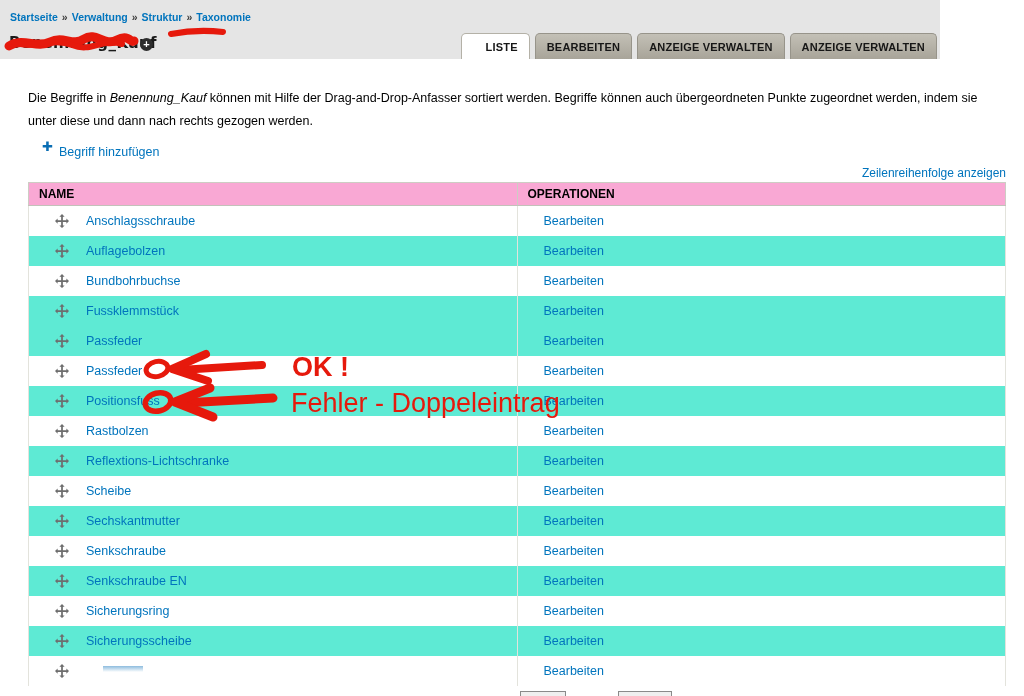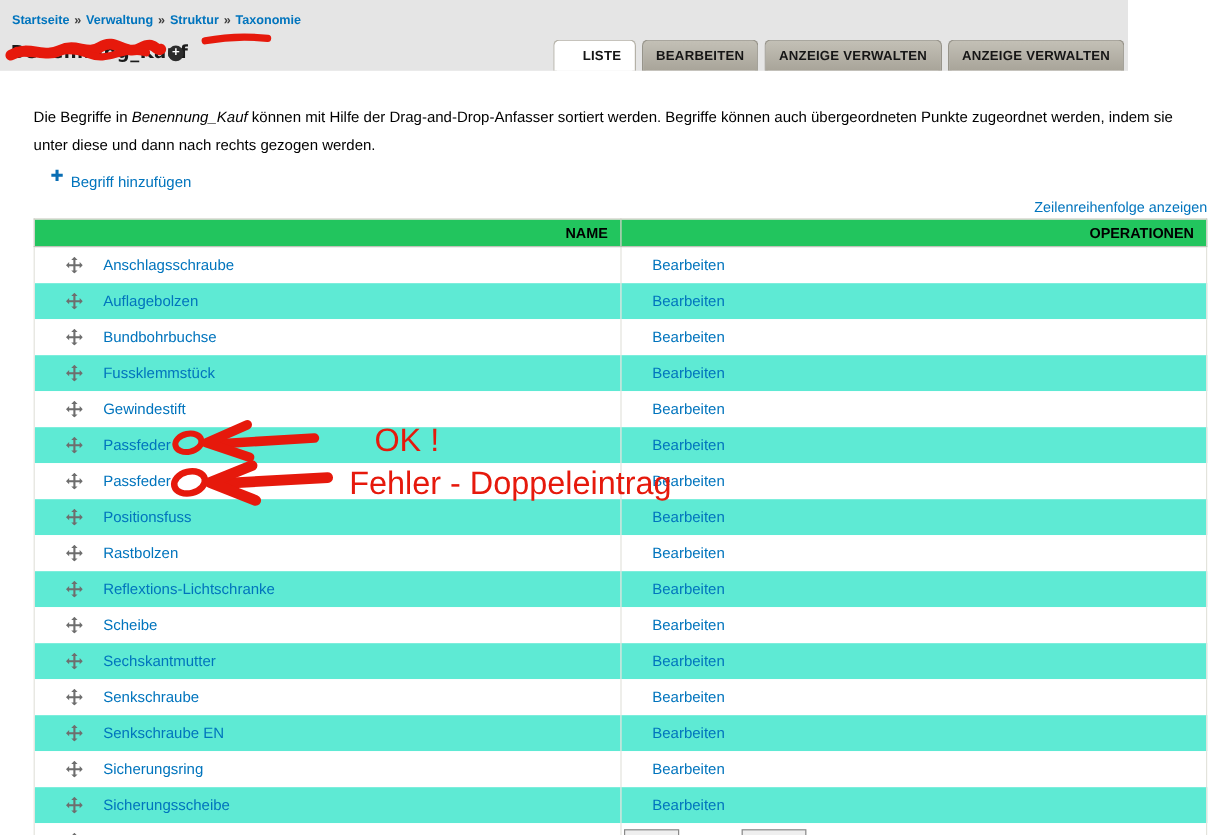--- a/index.html
+++ b/index.html
@@ -63,21 +63,21 @@
     font-size:12px;
   }
   .row-weights-link a { color:#0074bd; text-decoration:none; cursor:pointer; }
   
   .term-table {
     position:absolute; top:123px; left:28px; width:978px;
     border-collapse:collapse; table-layout:fixed;
     font-size:12.5px;
   }
   .term-table th {
-    background:#22c55e; text-align:right; font-weight:bold; font-size:12px;
+    background:#f9a8d4; text-align:left; font-weight:bold; font-size:12px;
     padding:4px 10px; height:20px;
     border:1px solid #cdcdc4; border-bottom:1px solid #c2c2ba;
   }
   .term-table td {
     height:30px; padding:0 26px;
     border-left:1px solid #e3e3dc; border-right:1px solid #e3e3dc;
     border-top:1px solid #ececе6;
   }
   .term-table tr.even td { background:#5eead4; }
   .term-table tr.odd  td { background:#ffffff; }
@@ -94,21 +94,21 @@
   
   .annotation-layer {
     position:absolute; top:0; left:0; width:1024px; height:696px;
     pointer-events:none; z-index:50;
   }
   .annotation-text {
     position:absolute; color:#e6190c;
     font-family:"Liberation Sans", sans-serif; font-weight:normal;
     white-space:nowrap;
   }
-  .annotation-ok    { top:352px; left:312px; font-size:27px; }
+  .annotation-ok    { top:352px; left:292px; font-size:27px;font-weight:bold; }
   .annotation-error { top:388px; left:291px; font-size:27px; }
 </style>
 </head>
 <body>
 
 <div class="header-band">
   <div class="breadcrumb"><a>Startseite</a><span class="sep">»</span><a>Verwaltung</a><span class="sep">»</span><a>Struktur</a><span class="sep">»</span><a>Taxonomie</a></div>
   <h1 class="page-title">Benennung_Kauf</h1>
   <div class="shortcut-icon">+</div>
   <div class="tabs">
@@ -184,33 +184,20 @@
               <span class="drag-handle">
                 <svg width="14" height="14" viewBox="0 0 16 16" aria-hidden="true">
                   <path fill="#6e6e6e" d="M8 0 L11 3 H9 V7 H13 V5 L16 8 L13 11 V9 H9 V13 H11 L8 16 L5 13 H7 V9 H3 V11 L0 8 L3 5 V7 H7 V3 H5 Z"></path>
                 </svg>
               </span>
               <a>Fussklemmstück</a>
             </div>
           </td>
           <td><a>Bearbeiten</a></td>
         </tr>
-        <tr class="odd">
-          <td>
-            <div class="name-cell-inner">
-              <span class="drag-handle">
-                <svg width="14" height="14" viewBox="0 0 16 16" aria-hidden="true">
-                  <path fill="#6e6e6e" d="M8 0 L11 3 H9 V7 H13 V5 L16 8 L13 11 V9 H9 V13 H11 L8 16 L5 13 H7 V9 H3 V11 L0 8 L3 5 V7 H7 V3 H5 Z"></path>
-                </svg>
-              </span>
-              <a>Gewindestift</a>
-            </div>
-          </td>
-          <td><a>Bearbeiten</a></td>
-        </tr>
         <tr class="even">
           <td>
             <div class="name-cell-inner">
               <span class="drag-handle">
                 <svg width="14" height="14" viewBox="0 0 16 16" aria-hidden="true">
                   <path fill="#6e6e6e" d="M8 0 L11 3 H9 V7 H13 V5 L16 8 L13 11 V9 H9 V13 H11 L8 16 L5 13 H7 V9 H3 V11 L0 8 L3 5 V7 H7 V3 H5 Z"></path>
                 </svg>
               </span>
               <a>Passfeder</a>
             </div>

